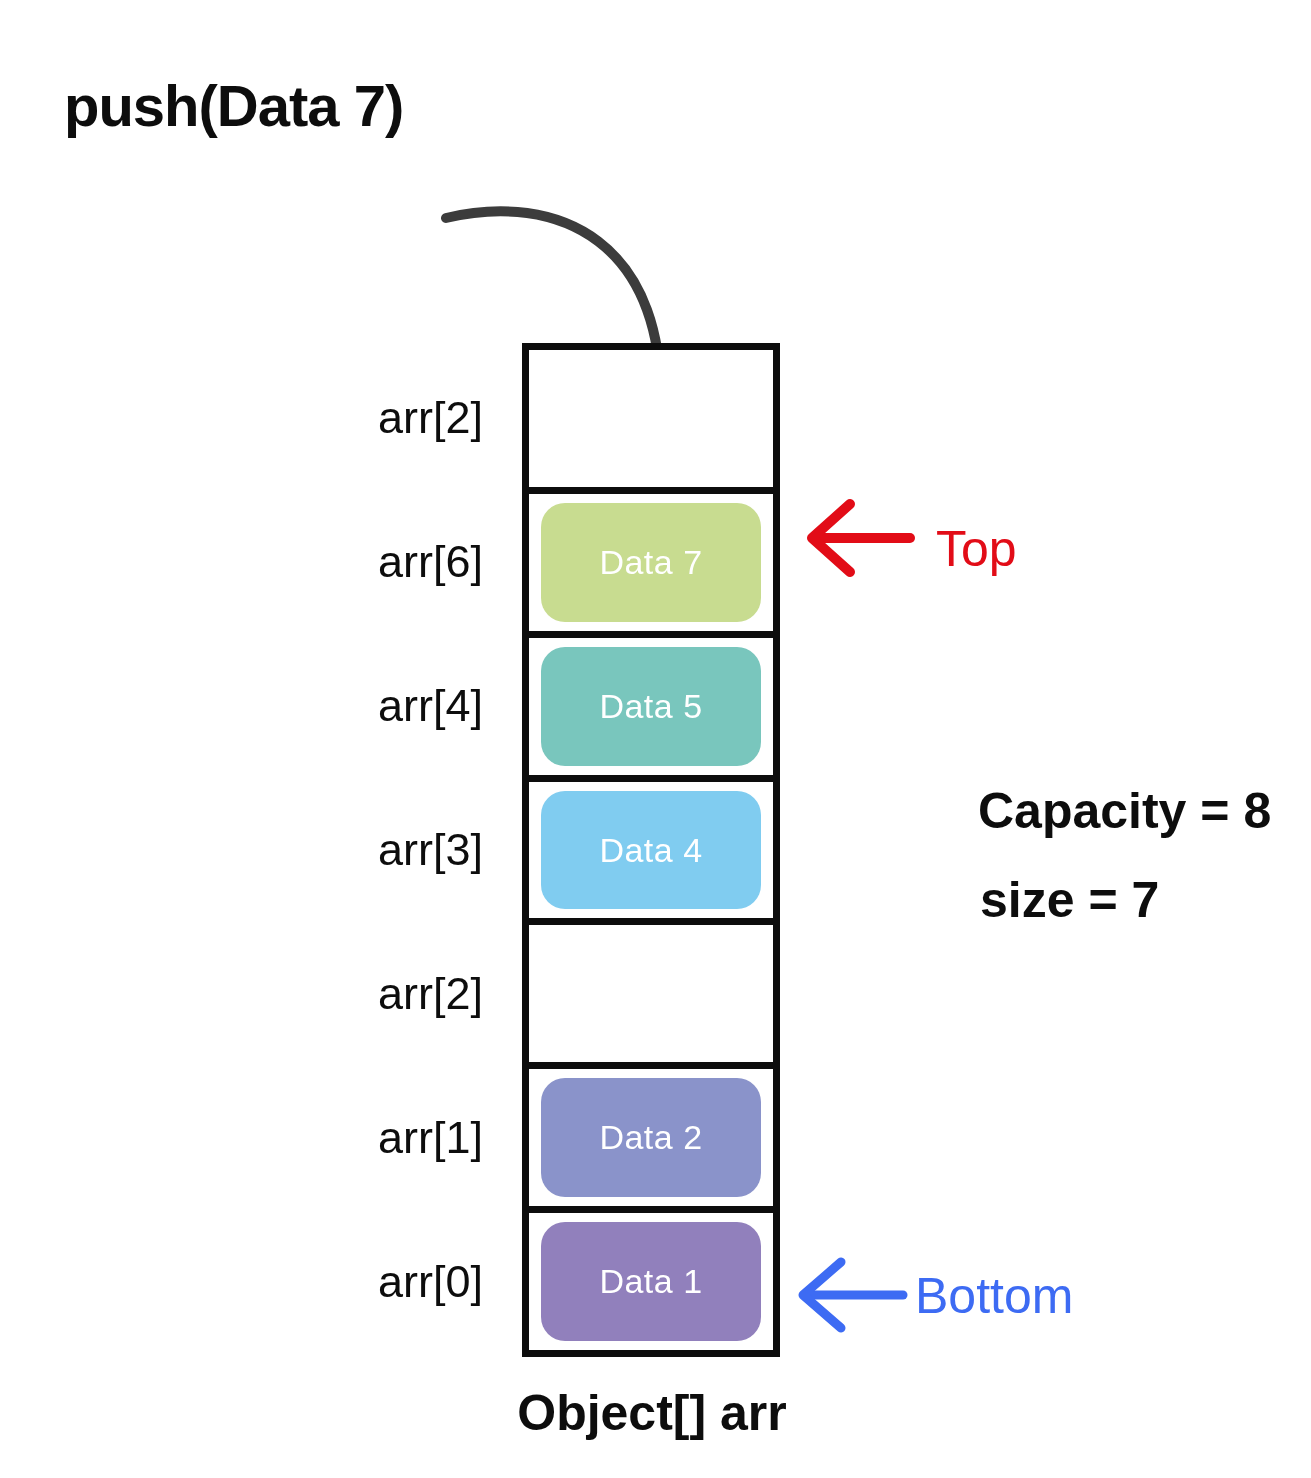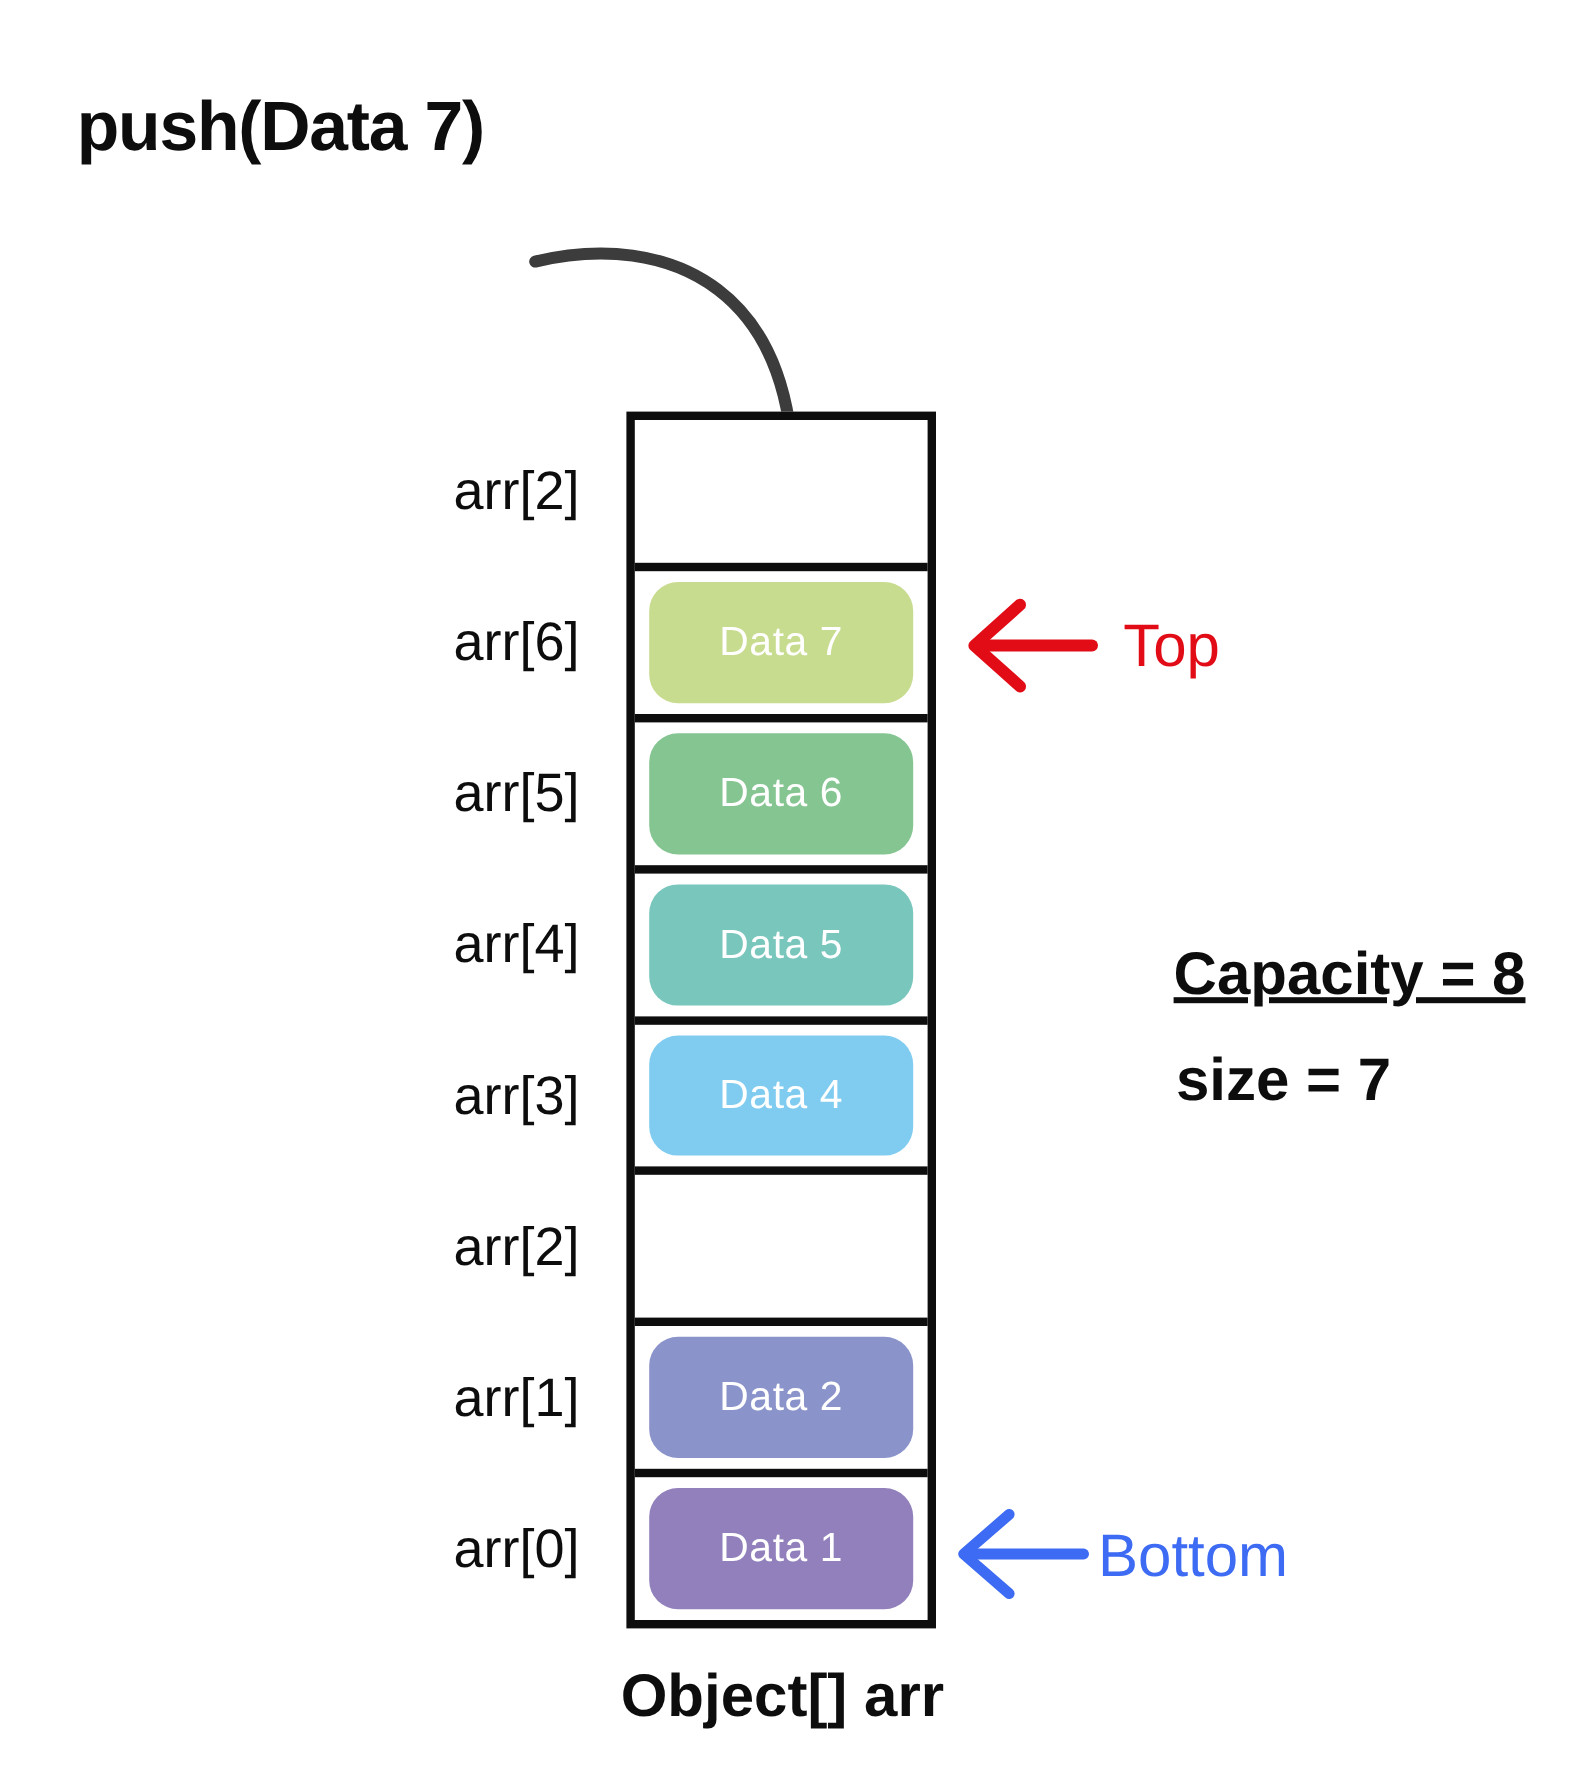--- a/index.html
+++ b/index.html
@@ -75,32 +75,32 @@
     letter-spacing: 0.5px;
   }
 
   .annot {
     position: absolute;
     transform: translateY(-50%);
     font-size: 50px;
     font-weight: 500;
     white-space: nowrap;
   }
-  .annot-top    { left: 936px; top: 538px; }
+  .annot-top    { left: 936px; top: 549px; }
   .annot-bottom { left: 915px; top: 1296px; }
 
   .meta-text {
     position: absolute;
     transform: translateY(-50%);
     font-size: 50px;
     font-weight: 600;
     color: #0d0d0d;
     white-space: nowrap;
   }
-  .meta-capacity { left: 978px; top: 811px; text-decoration: underline; }
+  .meta-capacity { left: 978px; top: 811px; }
   .meta-size     { left: 980px; top: 900px; }
 
   .array-name {
     position: absolute;
     left: 482px;
     top: 1413px;
     width: 340px;
     transform: translateY(-50%);
     text-align: center;
     font-size: 50px;
@@ -140,26 +140,20 @@
       <span class="idx-label">arr[2]</span>
     </div>
 
     <div class="cell">
       <span class="idx-label">arr[6]</span>
       <div class="data-box" style="background: rgb(200, 220, 144);">
         <span>Data 7</span>
       </div>
     </div>
 
-    <div class="cell">
-      <span class="idx-label">arr[5]</span>
-      <div class="data-box" style="background: rgb(133, 197, 145);">
-        <span>Data 6</span>
-      </div>
-    </div>
 
     <div class="cell">
       <span class="idx-label">arr[4]</span>
       <div class="data-box" style="background: rgb(121, 198, 189);">
         <span>Data 5</span>
       </div>
     </div>
 
     <div class="cell">
       <span class="idx-label">arr[3]</span>

